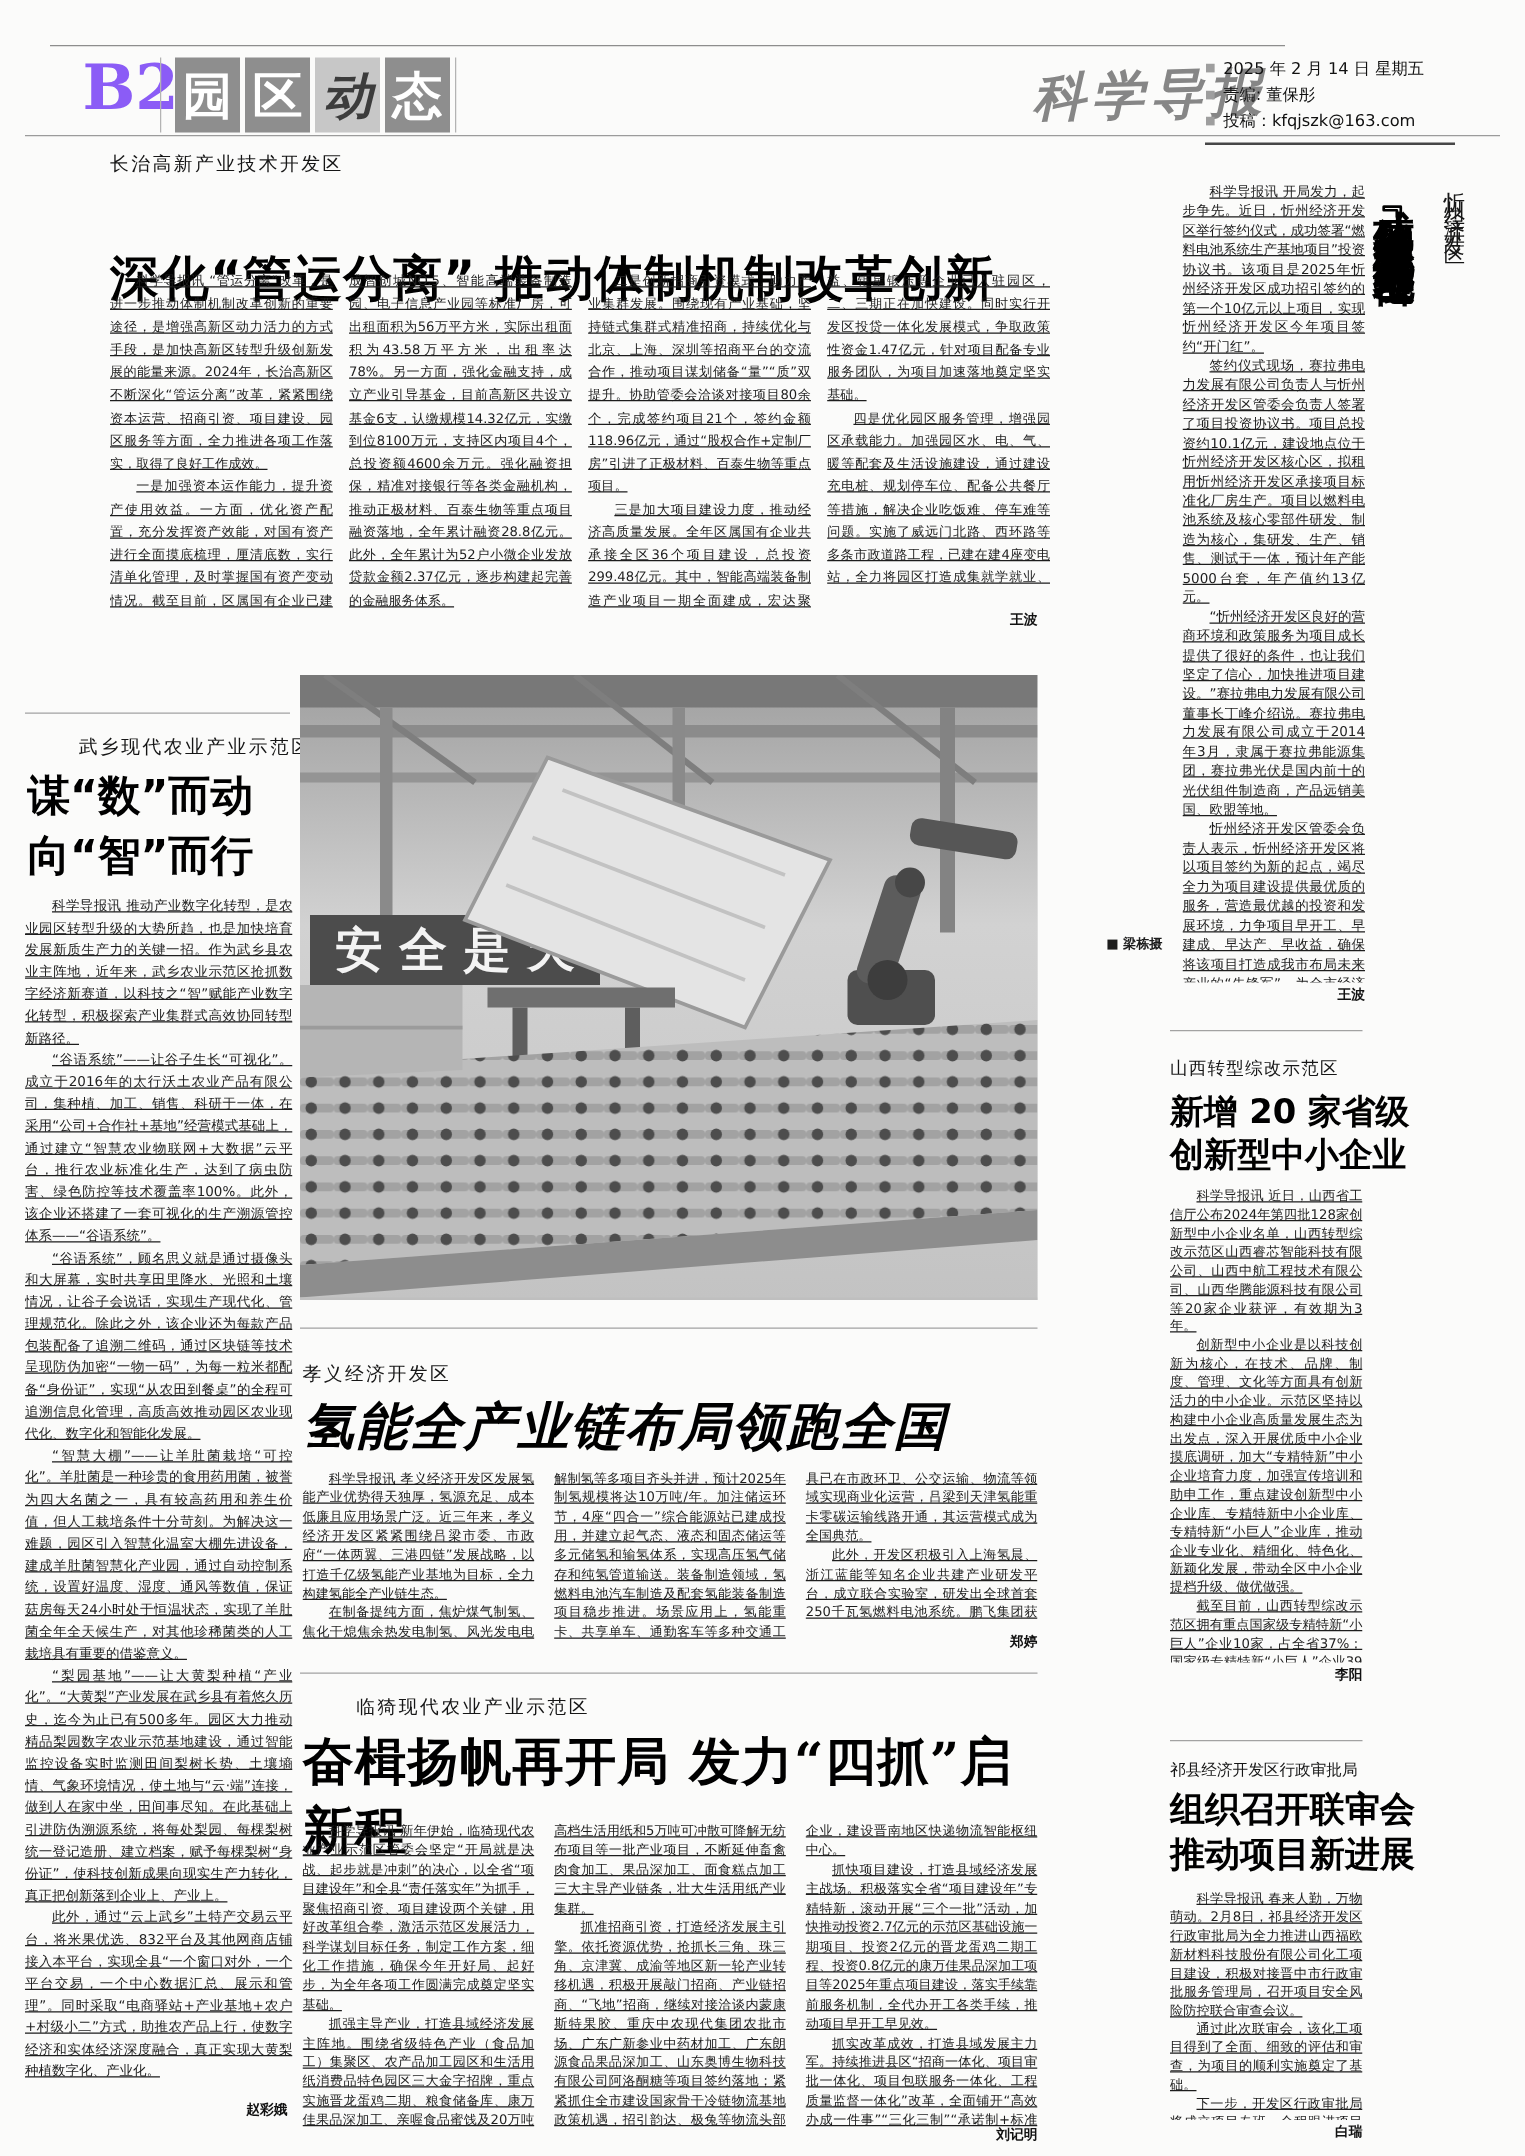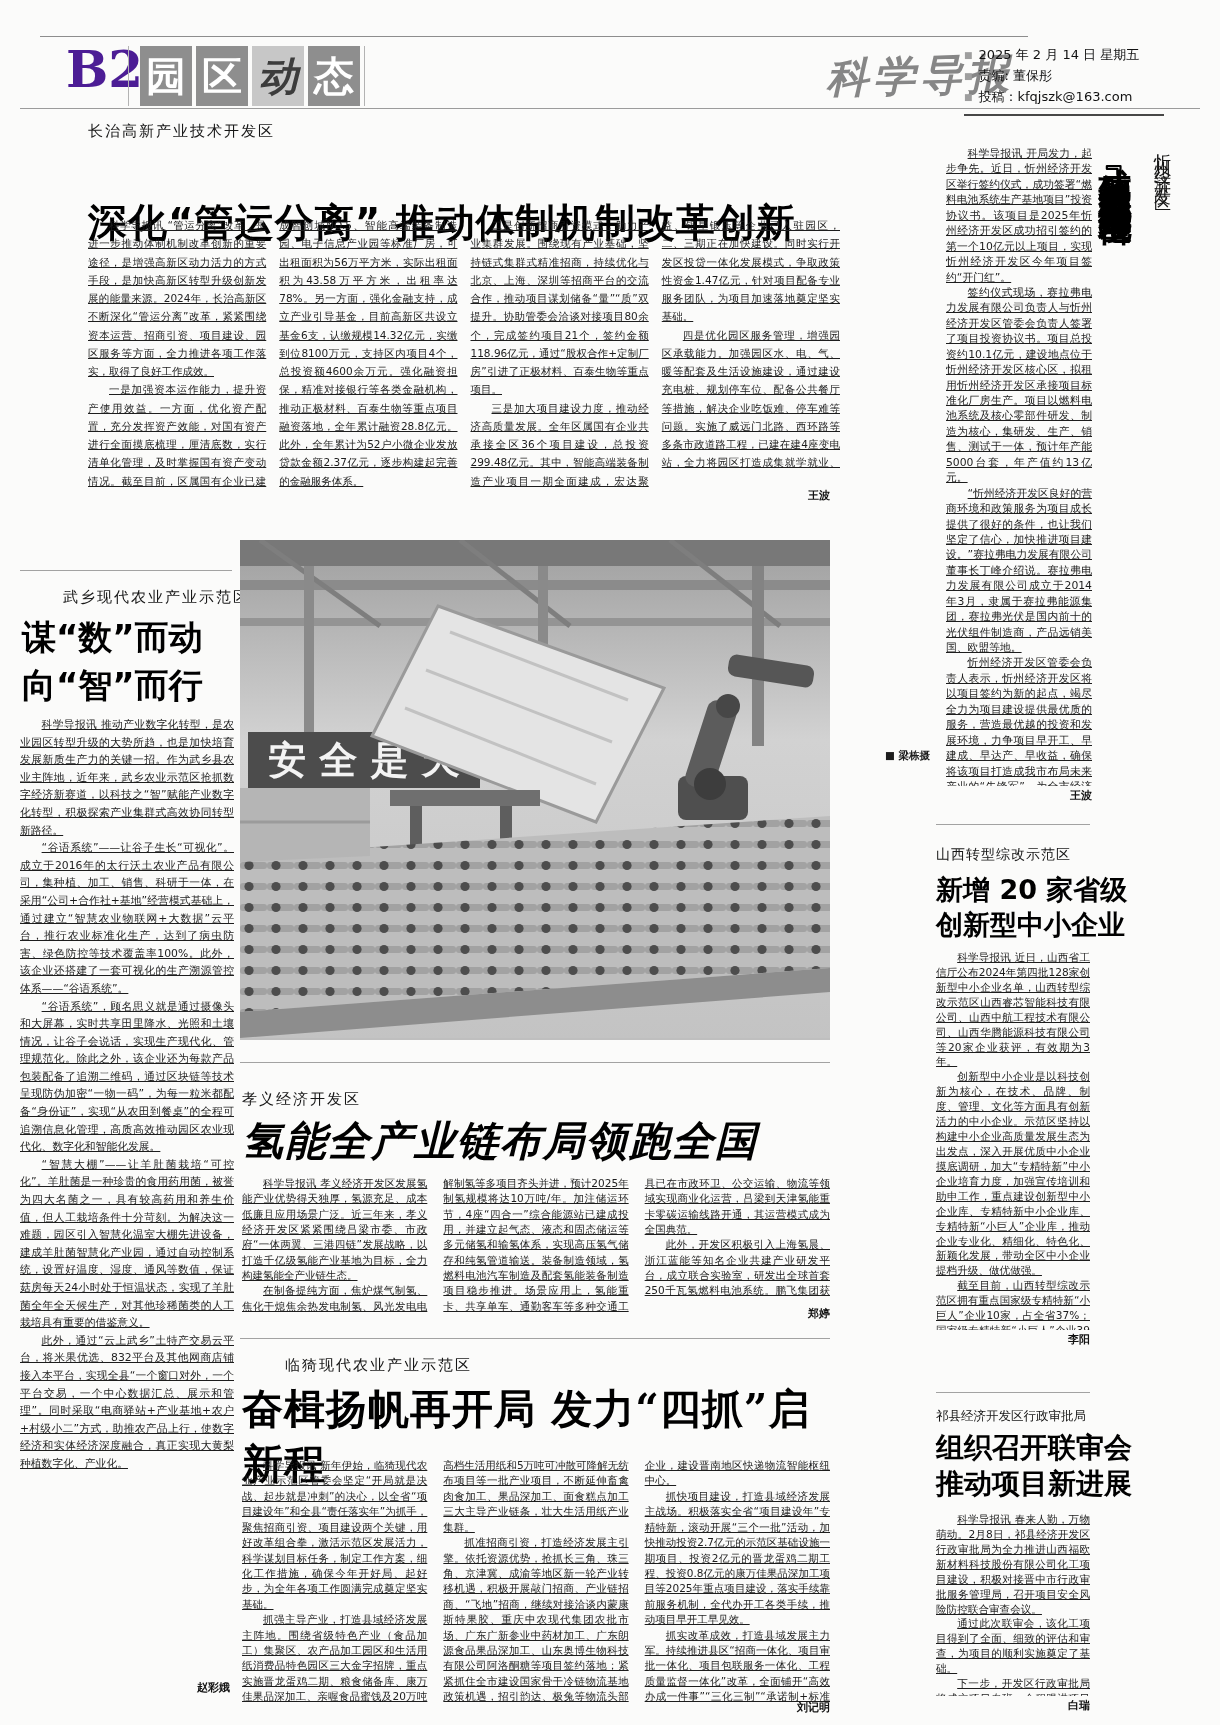--- a/index.html
+++ b/index.html
@@ -1,21 +1,21 @@
 <!DOCTYPE html>
 <html><head>
 <meta charset="utf-8">
 <style>
   html,body{margin:0;padding:0;}
   body{width:1220px;height:1725px;position:relative;background:#fbfbfa;color:#1b1b1b;
        font-family:"DejaVu Sans",sans-serif;overflow:hidden;}
   .abs{position:absolute;}
   
   .top-rule{left:40px;top:36px;width:988px;border-top:1px solid #8d8d8d;}
-  .edition{left:66px;top:40px;font-family:"DejaVu Serif",serif;font-weight:bold;font-size:50px;color:#4c1d95;}
+  .edition{left:66px;top:40px;font-family:"DejaVu Serif",serif;font-weight:bold;font-size:50px;color:#8b5cf6;}
   .vr{width:1px;background:#b3b3b3;top:46px;height:60px;}
   .vr1{left:128px;} .vr2{left:364px;}
   .logo{left:140px;top:46px;display:flex;gap:4px;}
   .logo .tile{width:52px;height:60px;display:flex;align-items:center;justify-content:center;
               background:#8e8e8e;color:#fff;font-size:40px;font-weight:bold;}
   .logo .tile.light{background:#c7c7c7;color:#3c3c3c;font-family:"DejaVu Serif",serif;
               font-style:italic;font-weight:bold;}
   .masthead{left:826px;top:48px;font-family:"DejaVu Serif",serif;font-style:italic;font-weight:bold;
             font-size:42px;color:#868686;letter-spacing:5px;transform:rotate(-1.5deg);}
   .info-block{left:964px;top:46px;width:200px;border-bottom:2px solid #474747;padding-bottom:5px;}
@@ -122,20 +122,21 @@
 
 <div class="abs rule wx-rule"></div>
 <div class="abs kicker wx-kicker">武乡现代农业产业示范区</div>
 <div class="abs headline wx-headline">谋“数”而动
 向“智”而行</div>
 <div class="abs body-text wx-body">
     <p>科学导报讯 推动产业数字化转型，是农业园区转型升级的大势所趋，也是加快培育发展新质生产力的关键一招。作为武乡县农业主阵地，近年来，武乡农业示范区抢抓数字经济新赛道，以科技之“智”赋能产业数字化转型，积极探索产业集群式高效协同转型新路径。</p>
     <p>“谷语系统”——让谷子生长“可视化”。成立于2016年的太行沃土农业产品有限公司，集种植、加工、销售、科研于一体，在采用“公司+合作社+基地”经营模式基础上，通过建立“智慧农业物联网+大数据”云平台，推行农业标准化生产，达到了病虫防害、绿色防控等技术覆盖率100%。此外，该企业还搭建了一套可视化的生产溯源管控体系——“谷语系统”。</p>
     <p>“谷语系统”，顾名思义就是通过摄像头和大屏幕，实时共享田里降水、光照和土壤情况，让谷子会说话，实现生产现代化、管理规范化。除此之外，该企业还为每款产品包装配备了追溯二维码，通过区块链等技术呈现防伪加密“一物一码”，为每一粒米都配备“身份证”，实现“从农田到餐桌”的全程可追溯信息化管理，高质高效推动园区农业现代化、数字化和智能化发展。</p>
     <p>“智慧大棚”——让羊肚菌栽培“可控化”。羊肚菌是一种珍贵的食用药用菌，被誉为四大名菌之一，具有较高药用和养生价值，但人工栽培条件十分苛刻。为解决这一难题，园区引入智慧化温室大棚先进设备，建成羊肚菌智慧化产业园，通过自动控制系统，设置好温度、湿度、通风等数值，保证菇房每天24小时处于恒温状态，实现了羊肚菌全年全天候生产，对其他珍稀菌类的人工栽培具有重要的借鉴意义。</p>
+    <p>“梨园基地”——让大黄梨种植“产业化”。“大黄梨”产业发展在武乡县有着悠久历史，迄今为止已有500多年。园区大力推动精品梨园数字农业示范基地建设，通过智能监控设备实时监测田间梨树长势、土壤墒情、气象环境情况，使土地与“云·端”连接，做到人在家中坐，田间事尽知。在此基础上引进防伪溯源系统，将每处梨园、每棵梨树统一登记造册、建立档案，赋予每棵梨树“身份证”，使科技创新成果向现实生产力转化，真正把创新落到企业上、产业上。</p>
     <p>此外，通过“云上武乡”土特产交易云平台，将米果优选、832平台及其他网商店铺接入本平台，实现全县“一个窗口对外，一个平台交易，一个中心数据汇总、展示和管理”。同时采取“电商驿站+产业基地+农户+村级小二”方式，助推农产品上行，使数字经济和实体经济深度融合，真正实现大黄梨种植数字化、产业化。</p>
   </div>
 <div class="abs byline wx-byline">赵彩娥</div>
 
 <div class="abs photo">
   <svg width="590" height="500" viewBox="0 0 590 500">
     <defs>
       <linearGradient id="hall" x1="0" y1="0" x2="0" y2="1">
         <stop offset="0" stop-color="#9f9f9f"></stop>
           <stop offset="0.4" stop-color="#d2d2d2"></stop>

